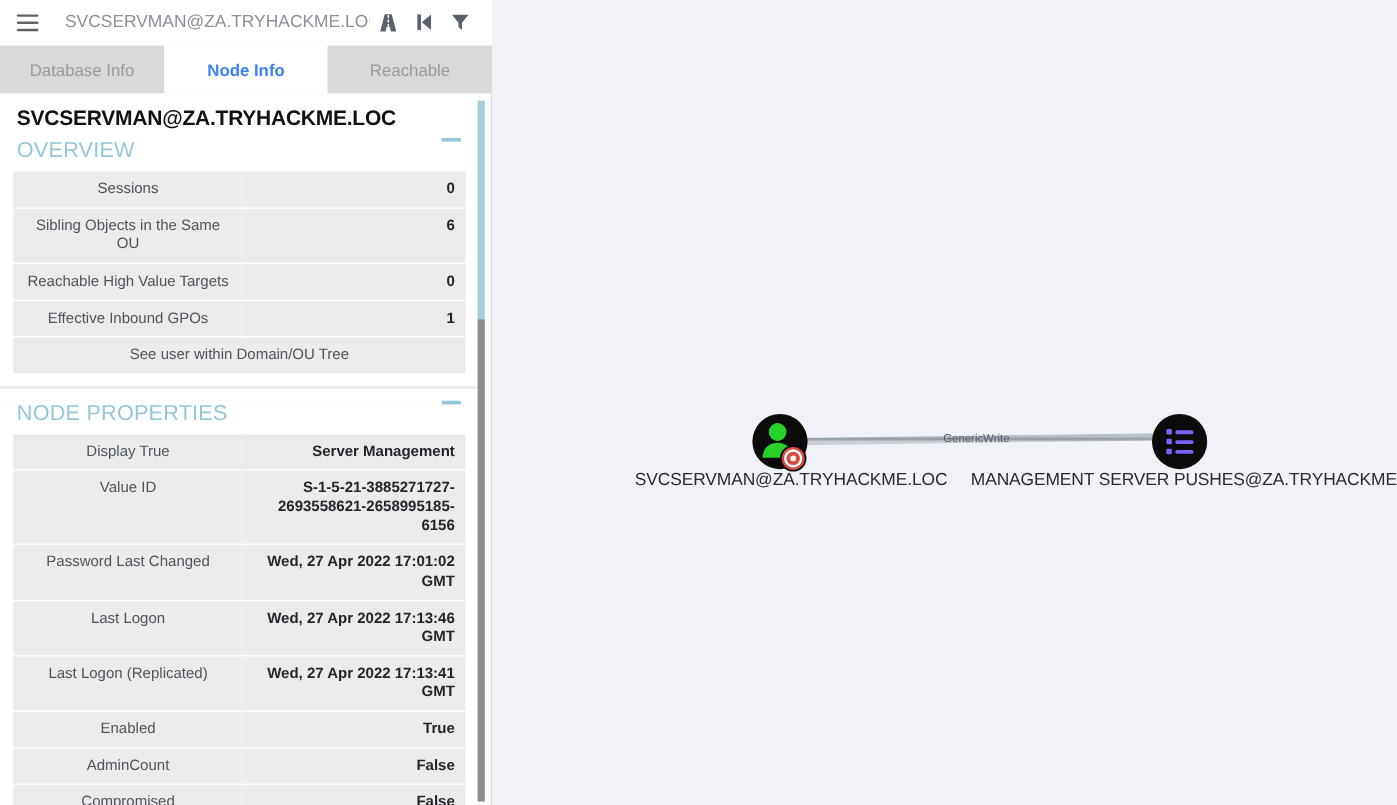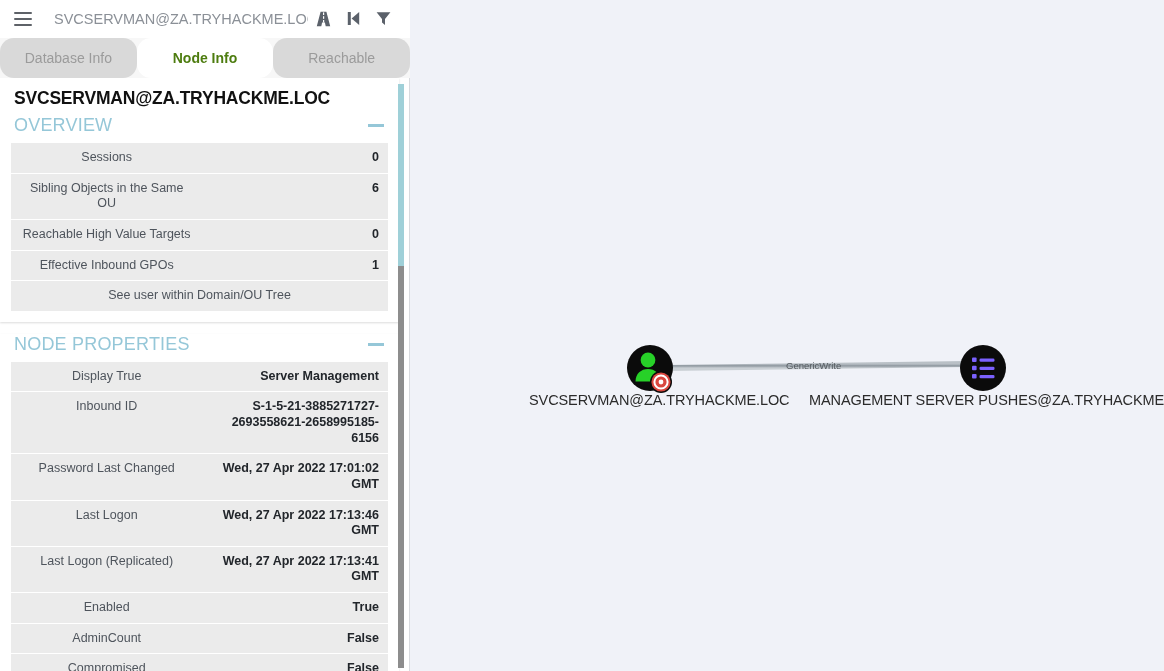--- a/index.html
+++ b/index.html
@@ -121,25 +121,24 @@
     flex: 1 1 0;
     display: flex;
     align-items: center;
     justify-content: center;
     font-size: 14px;
     cursor: pointer;
     background: #d9d9d9;
     color: #9b9b9b;
     font-weight: 400;
     box-sizing: border-box;
-    border-radius: 14px;
   }
   .tab.active {
     background: #ffffff;
-    color: #4d7c0f;
+    color: #3b82f6;
     font-weight: bold;
   }
 
   
   #panel-body {
     flex: 1 1 auto;
     position: relative;
     background: #ffffff;
     overflow: hidden;
     box-sizing: border-box;
@@ -165,21 +164,20 @@
   .node-title {
     font-size: 17.5px;
     font-weight: bold;
     color: #111;
     margin: 0 0 6px 3px;
     letter-spacing: -0.2px;
   }
 
   .section-head {
     display: flex;
-    align-items: center;
     justify-content: space-between;
     margin: 0 2px 7px 3px;
   }
   .section-title {
     font-size: 18px;
     color: #95c7d8;
     font-weight: 400;
     letter-spacing: 0.2px;
   }
   .collapse-toggle {
@@ -382,21 +380,21 @@
           <div class="collapse-toggle"></div>
         </div>
 
         <table class="prop-table">
           <tbody>
               <tr>
             <td class="k">Display True</td>
             <td class="v">Server Management</td>
           </tr>
           <tr>
-            <td class="k">Inbound ID</td>
+            <td class="k">Value ID</td>
             <td class="v">S-1-5-21-3885271727-2693558621-2658995185-6156</td>
           </tr>
           <tr>
             <td class="k">Password Last Changed</td>
             <td class="v">Wed, 27 Apr 2022 17:01:02 GMT</td>
           </tr>
           <tr>
             <td class="k">Last Logon</td>
             <td class="v">Wed, 27 Apr 2022 17:13:46 GMT</td>
           </tr>

